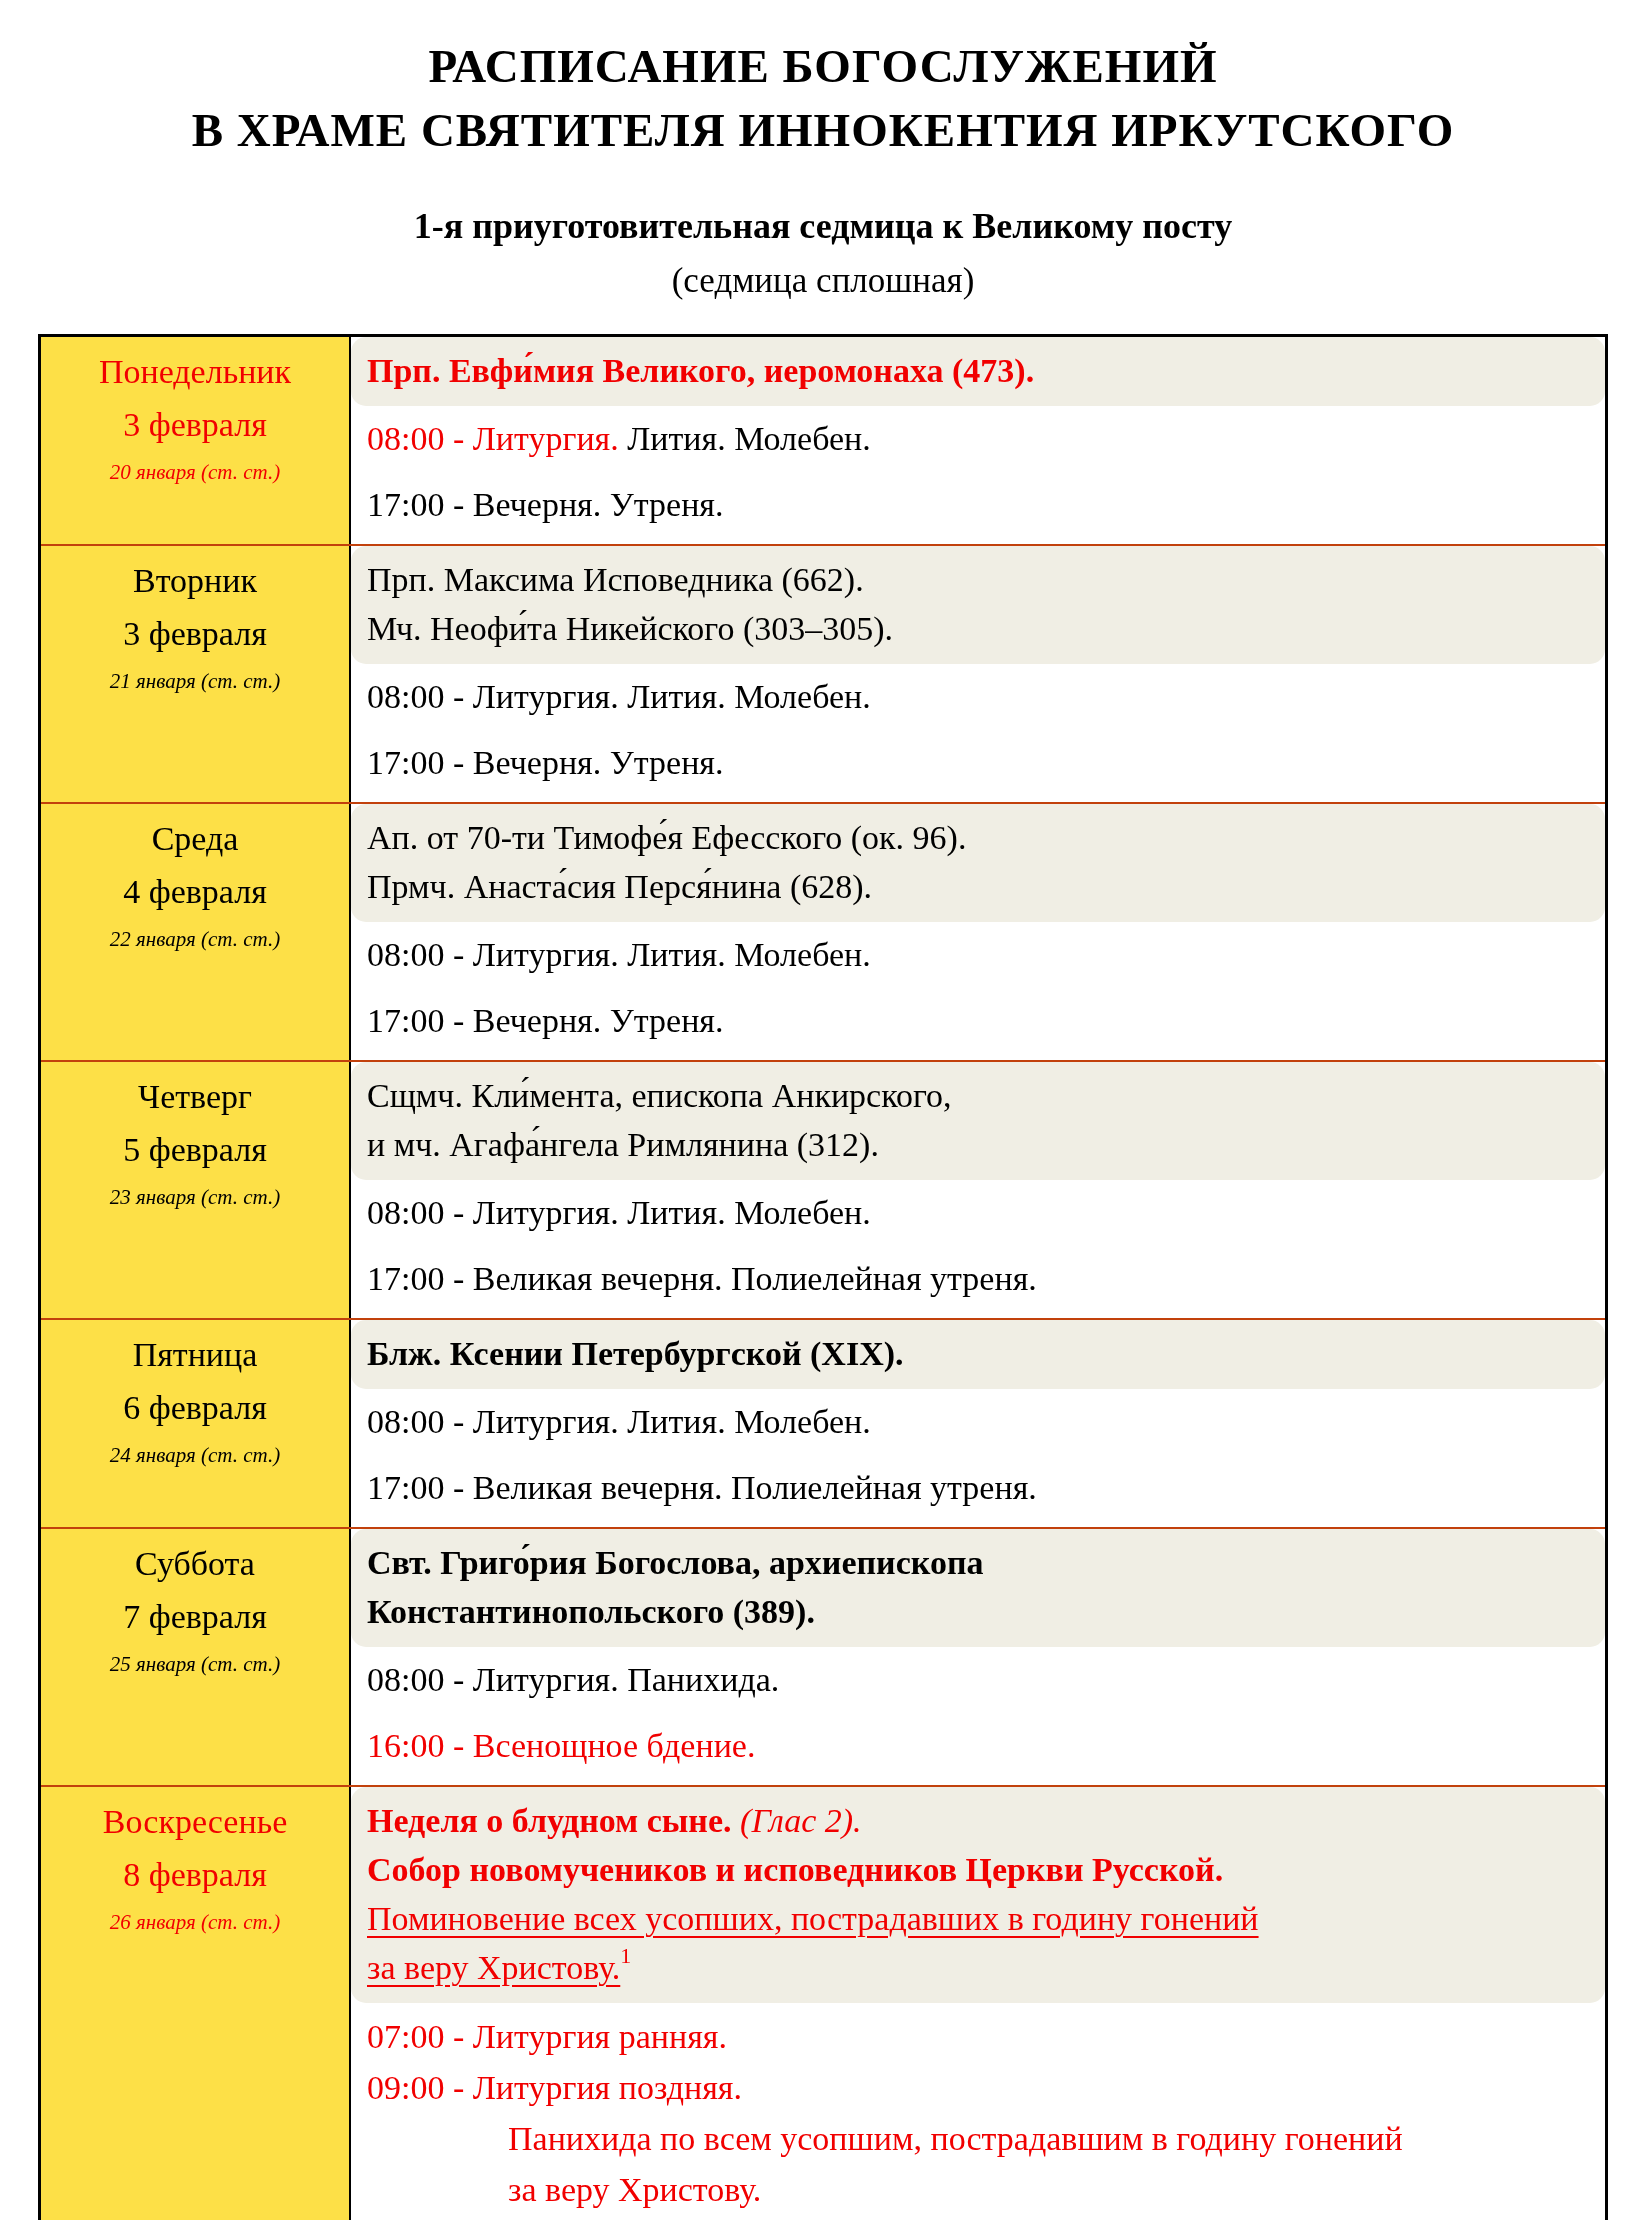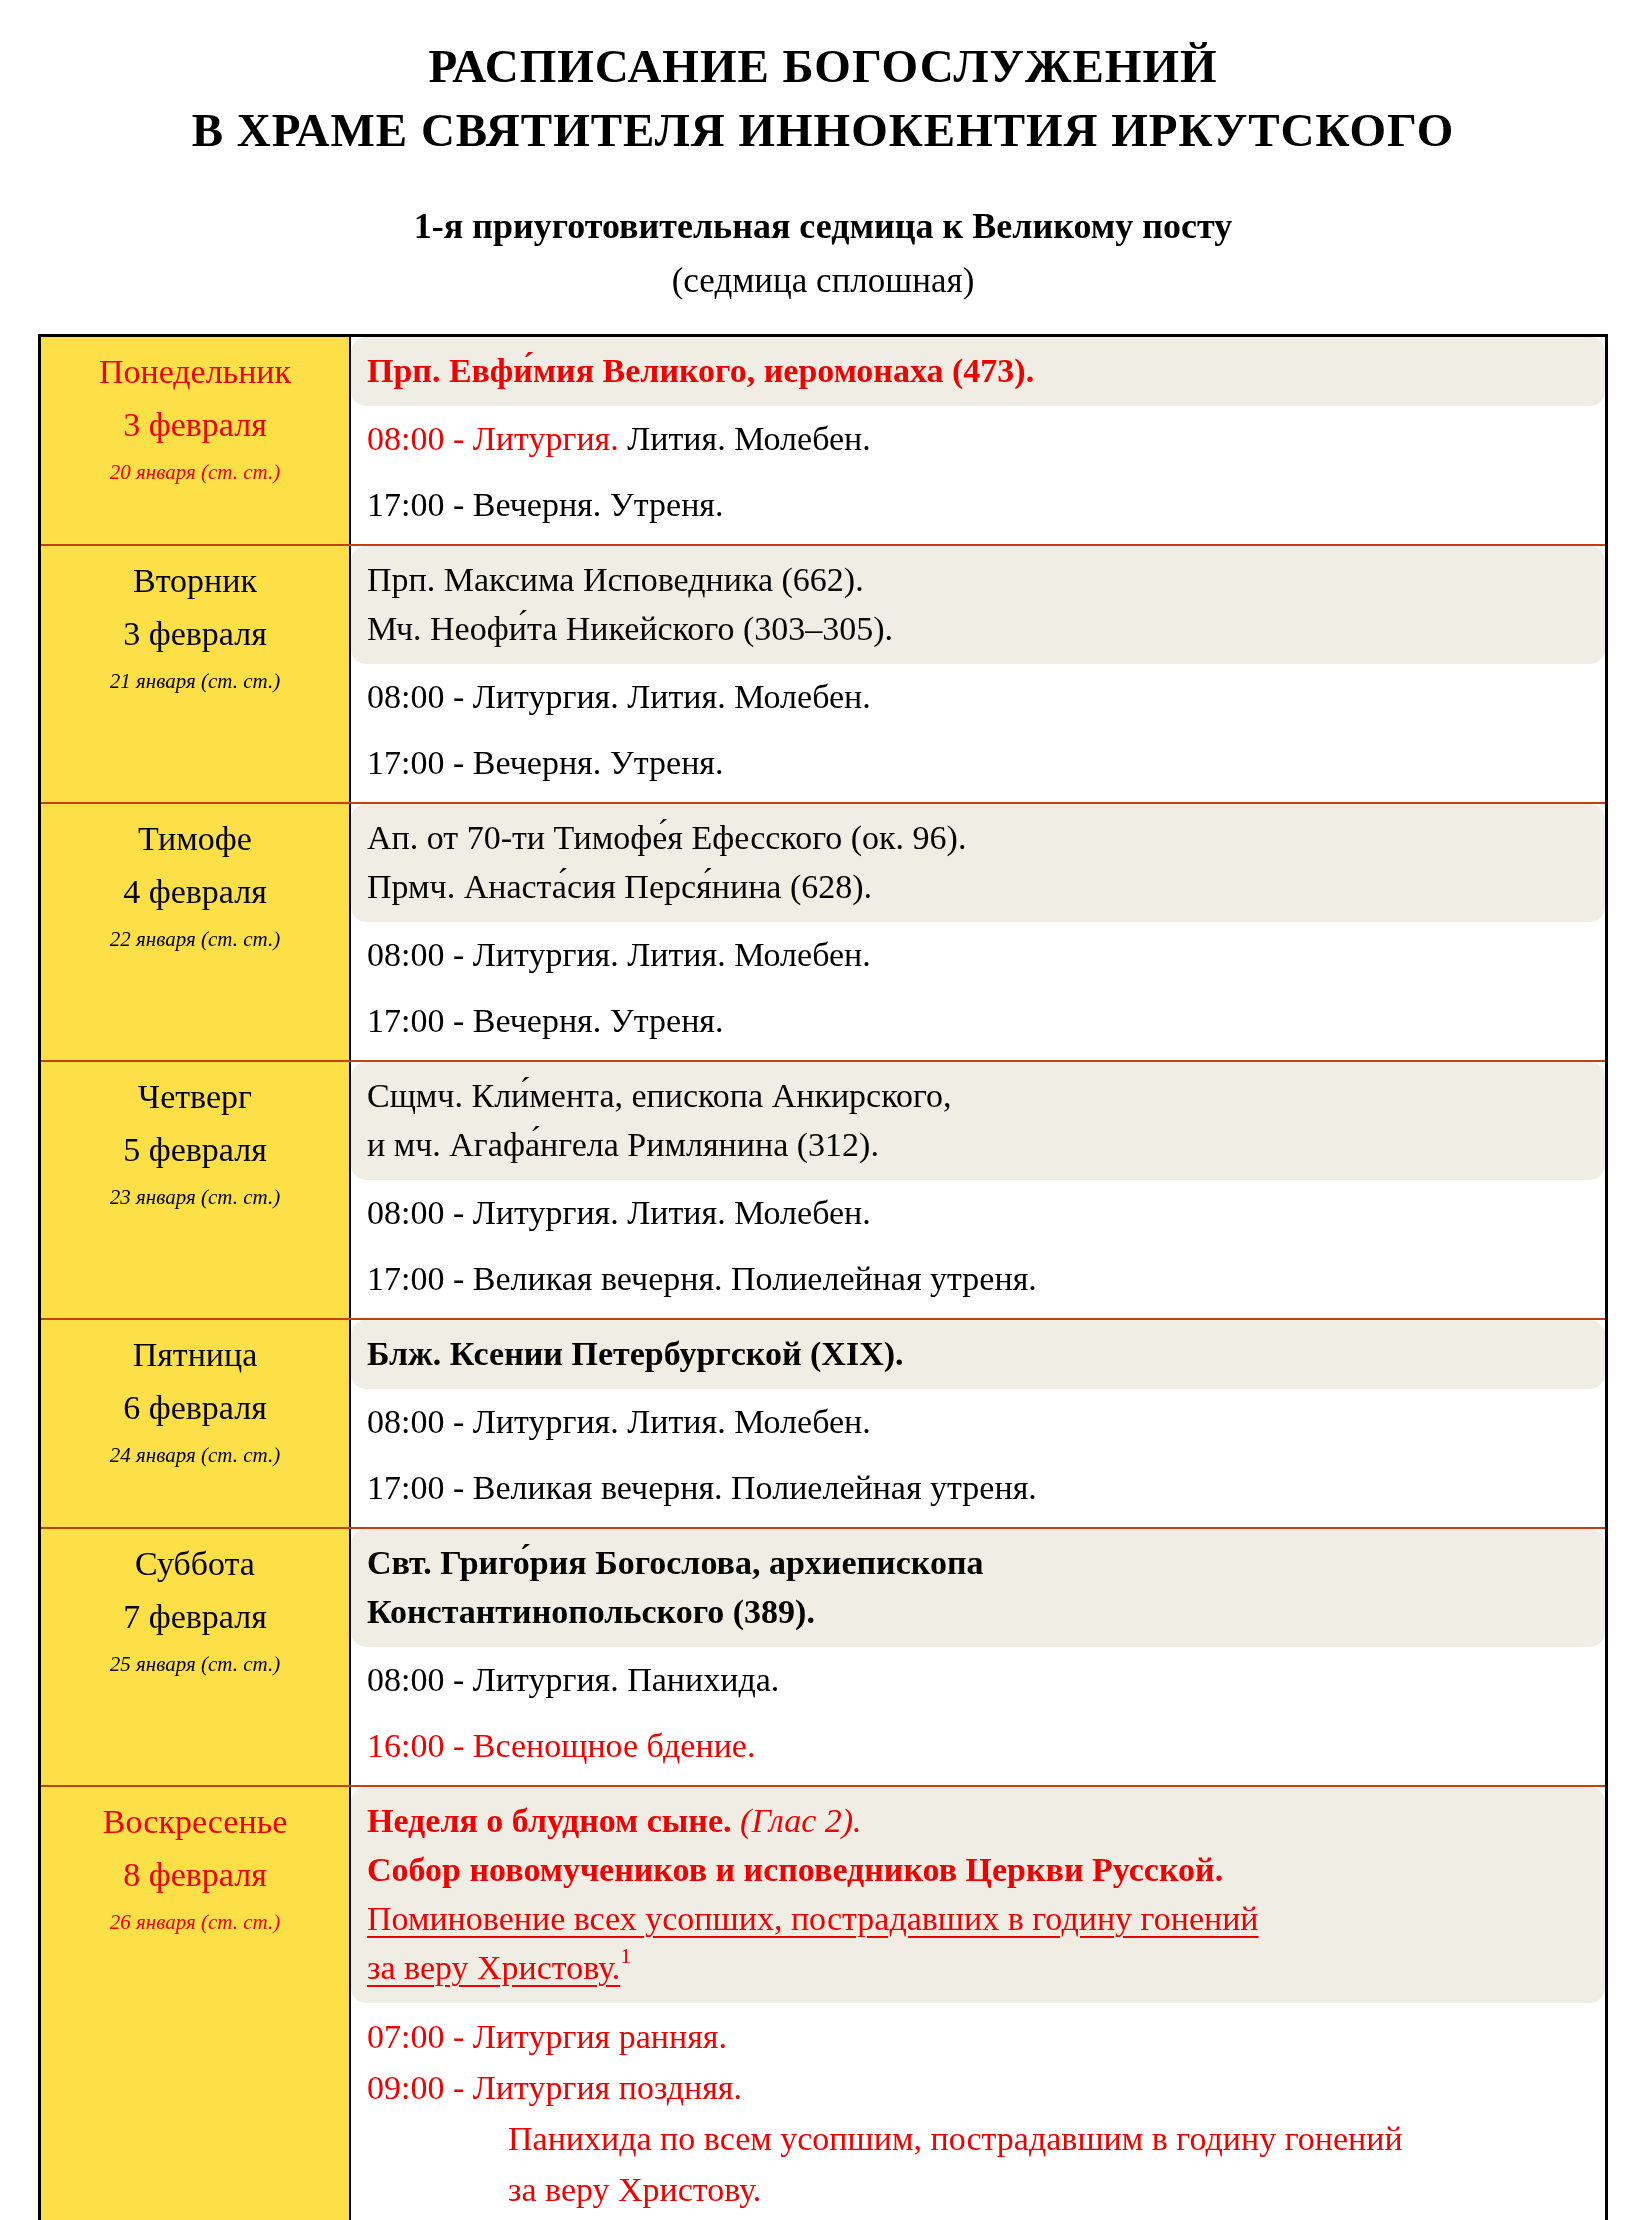--- a/index.html
+++ b/index.html
@@ -90,21 +90,21 @@
             <div class="feast-line"><span>Мч. Неофи́та Никейского (303–305).</span></div>
           </div>
           <div class="services-block">
             <div class="service-line"><span>08:00 - Литургия. Лития. Молебен.</span></div>
             <div class="service-line"><span>17:00 - Вечерня. Утреня.</span></div>
           </div>
         </div>
       </div>
       <div class="srow">
         <div class="day-cell">
-          <div class="day-name">Тимофе</div>
+          <div class="day-name">Среда</div>
           <div class="day-date">4 февраля</div>
           <div class="day-old">22 января (ст. ст.)</div>
         </div>
         <div class="content-cell">
           <div class="feast-block">
             <div class="feast-line"><span>Ап. от 70-ти Тимофе́я Ефесского (ок. 96).</span></div>
             <div class="feast-line"><span>Прмч. Анаста́сия Перся́нина (628).</span></div>
           </div>
           <div class="services-block">
             <div class="service-line"><span>08:00 - Литургия. Лития. Молебен.</span></div>

